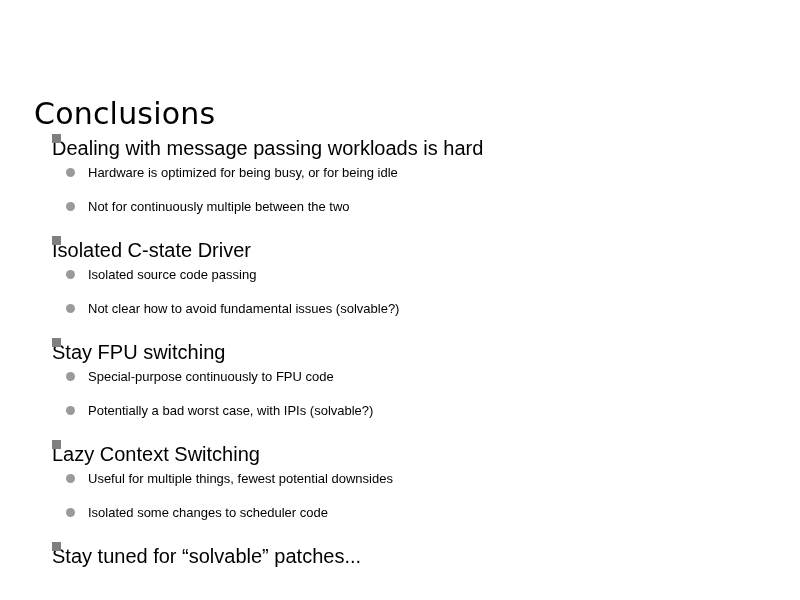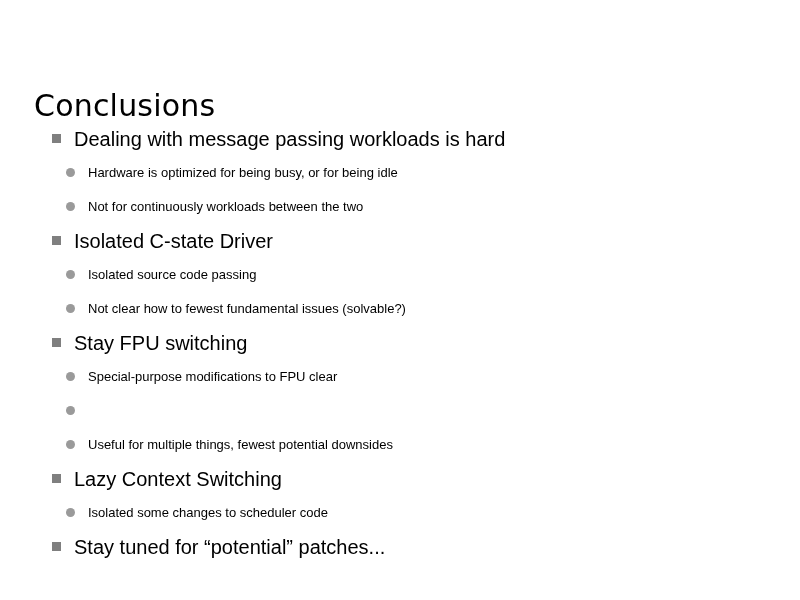--- a/index.html
+++ b/index.html
@@ -16,21 +16,21 @@
   }
   .slide {
     position: relative;
     width: 800px;
     height: 600px;
     box-sizing: border-box;
   }
   .slide-title {
     position: absolute;
     left: 34px;
-    top: 68px;
+    top: 76px;
     font-size: 30px;
     font-weight: normal;
     letter-spacing: 0.2px;
     color: #000000;
     font-family: "DejaVu Sans", sans-serif;
   }
   .bullet-list {
     position: absolute;
     left: 52px;
     top: 124px;
@@ -41,20 +41,21 @@
   }
   .bullet-item {
     display: flex;
     align-items: flex-start;
     margin: 0;
     padding: 0;
   }
   .bullet-item.level-1 {
     padding-left: 0px;
     height: 34px;
+    flex-direction: column;
   }
   .bullet-item.level-2 {
     padding-left: 14px;
     height: 34px;
   }
   .marker {
     flex: 0 0 auto;
     display: inline-block;
     position: relative;
     top: 10px;
@@ -92,55 +93,56 @@
       <li class="bullet-item level-1">
         <span class="marker square"></span>
         <span class="bullet-text">Dealing with message passing workloads is hard</span>
       </li>
       <li class="bullet-item level-2">
         <span class="marker disc"></span>
         <span class="bullet-text">Hardware is optimized for being busy, or for being idle</span>
       </li>
       <li class="bullet-item level-2">
         <span class="marker disc"></span>
-        <span class="bullet-text">Not for continuously workloads between the two</span>
+        <span class="bullet-text">Not for continuously multiple between the two</span>
       </li>
       <li class="bullet-item level-1">
         <span class="marker square"></span>
         <span class="bullet-text">Isolated C-state Driver</span>
       </li>
       <li class="bullet-item level-2">
         <span class="marker disc"></span>
         <span class="bullet-text">Isolated source code passing</span>
       </li>
       <li class="bullet-item level-2">
         <span class="marker disc"></span>
-        <span class="bullet-text">Not clear how to fewest fundamental issues (solvable?)</span>
+        <span class="bullet-text">Not clear how to avoid fundamental issues (solvable?)</span>
       </li>
       <li class="bullet-item level-1">
         <span class="marker square"></span>
         <span class="bullet-text">Stay FPU switching</span>
       </li>
       <li class="bullet-item level-2">
         <span class="marker disc"></span>
-        <span class="bullet-text">Special-purpose modifications to FPU clear</span>
+        <span class="bullet-text">Special-purpose continuously to FPU code</span>
       </li>
       <li class="bullet-item level-2">
         <span class="marker disc"></span>
-      </li>
-      <li class="bullet-item level-2">
-        <span class="marker disc"></span>
-        <span class="bullet-text">Useful for multiple things, fewest potential downsides</span>
+        <span class="bullet-text">Potentially a bad worst case, with IPIs (solvable?)</span>
       </li>
       <li class="bullet-item level-1">
         <span class="marker square"></span>
         <span class="bullet-text">Lazy Context Switching</span>
       </li>
       <li class="bullet-item level-2">
         <span class="marker disc"></span>
+        <span class="bullet-text">Useful for multiple things, fewest potential downsides</span>
+      </li>
+      <li class="bullet-item level-2">
+        <span class="marker disc"></span>
         <span class="bullet-text">Isolated some changes to scheduler code</span>
       </li>
       <li class="bullet-item level-1">
         <span class="marker square"></span>
-        <span class="bullet-text">Stay tuned for “potential” patches...</span>
+        <span class="bullet-text">Stay tuned for “solvable” patches...</span>
       </li>
     </ul>
 </div>
 
 </body></html>

